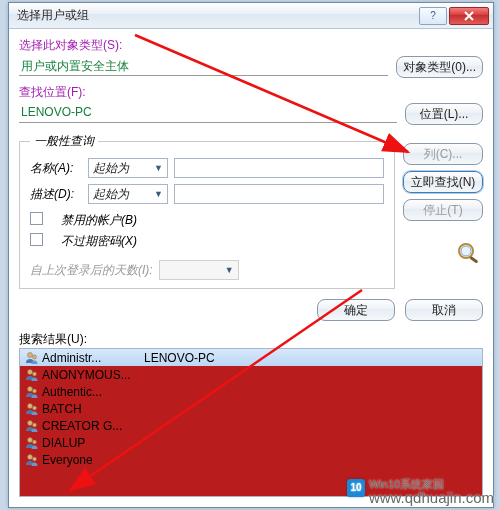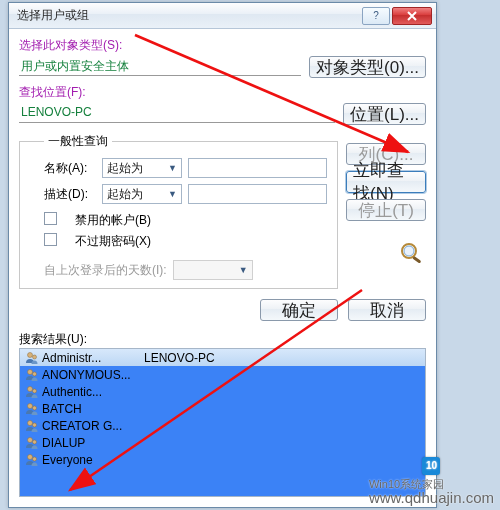--- a/index.html
+++ b/index.html
@@ -9,21 +9,21 @@
     font-size: 12px;
     background: #c8d8e8;
     width: 500px;
     height: 510px;
     overflow: hidden;
     position: relative;
   }
   .window {
     position: absolute;
     left: 8px; top: 2px;
-    width: 429px;
+    width: 486px;
     height: 506px;
     background: #fff;
     border: 1px solid #6b8aa8;
     box-shadow: 0 0 4px rgba(0,0,0,0.2);
   }
   .titlebar {
     height: 26px;
     background: linear-gradient(#fdfdfe, #eaf0f7 45%, #dfe8f2 46%, #eaf1f8);
     border-bottom: 1px solid #b6c6d8;
     display: flex;
@@ -63,36 +63,37 @@
     height: 18px;
     flex: 1;
     color: #15803d;
     padding: 0 2px;
     margin-right: 8px;
   }
   .btn {
     min-width: 78px;
     height: 22px;
     border: 1px solid #8a99ab;
-    border-radius: 3px;
+    border-radius: 8px;
     background: linear-gradient(#fdfdfe,#eef2f6 45%,#e5ecf3 46%,#f4f8fb);
     color: #222;
     display: inline-flex;
     align-items: center;
     justify-content: center;
     padding: 0 6px;
-    font-size: 17px;
+    font-size: 12px;
     cursor: pointer;
   }
   .btn.primary { border-color: #3b7dbb; box-shadow: 0 0 0 1px rgba(59,125,187,0.4); }
   fieldset.general {
     border: 1px solid #c8c8c8;
     margin: 6px 0 0 0;
-    padding: 8px 10px 8px 24px;
+    padding: 8px 10px 8px 10px;
     position: relative;
+    font-style: italic;
   }
   fieldset.general legend { padding: 0 4px; }
   .inner-grid {
     display: grid;
     grid-template-columns: 52px 80px 1fr;
     row-gap: 6px;
     column-gap: 6px;
     align-items: center;
   }
   .combo {
@@ -137,45 +138,44 @@
     border-bottom: 1px solid #cdd6e1;
     height: 20px;
   }
   .colhdr .col {
     padding: 3px 6px;
     border-right: 1px solid #cdd6e1;
     color: #222;
   }
   .colhdr .col.name { width: 120px; }
   .colhdr .col.folder { flex: 1; }
-  .listbody { flex:1; overflow:auto; background:#3b82f6; }
+  .listbody { flex:1; overflow:auto; background:#b91c1c; }
   .lrow {
     display: flex;
     align-items: center;
     height: 17px;
     padding: 0 4px;
     font-size: 12px;
   }
   .lrow .ico { width: 16px; height: 14px; margin-right: 2px; display:flex; align-items:center; justify-content:center;}
   .lrow .nm { width: 98px; overflow:hidden; text-overflow: ellipsis; white-space: nowrap; }
   .lrow .fd { flex:1; padding-left: 4px; }
   .lrow.sel { background: linear-gradient(#d7e8fb,#bcd7f4); }
   
   .arrow {
     position: absolute;
     pointer-events: none;
   }
   .arrow svg { overflow: visible; }
   .watermark {
     position: absolute;
     right: 6px; bottom: 4px;
-    display:flex; align-items:center; gap:4px;
+    display:flex; align-items:flex-start; gap:4px;
     color: #666; font-size: 11px;
     text-shadow: 0 0 2px #fff;
-    flex-direction: column;
   }
   .wm-badge {
     width: 18px; height: 18px;
     background: #1989d8;
     border-radius: 3px;
     display:flex; align-items:center; justify-content:center;
     color:#fff; font-weight:bold; font-size:10px;
     box-shadow: 0 0 2px rgba(0,0,0,0.4);
   }
   .upper-block { position: relative; }

